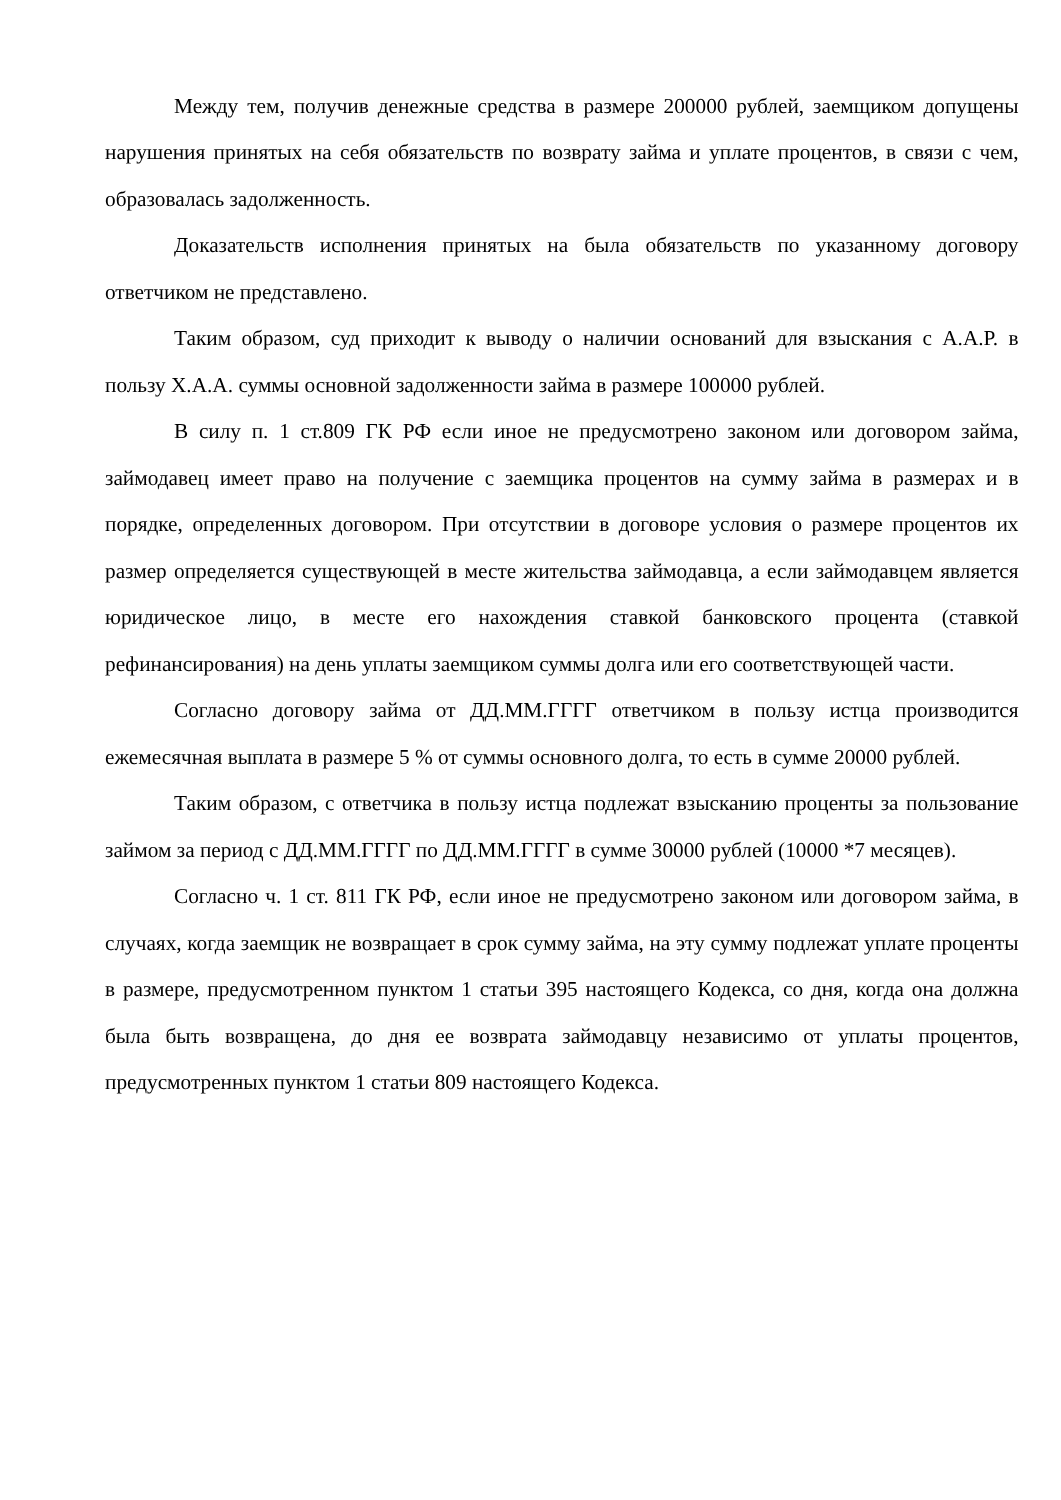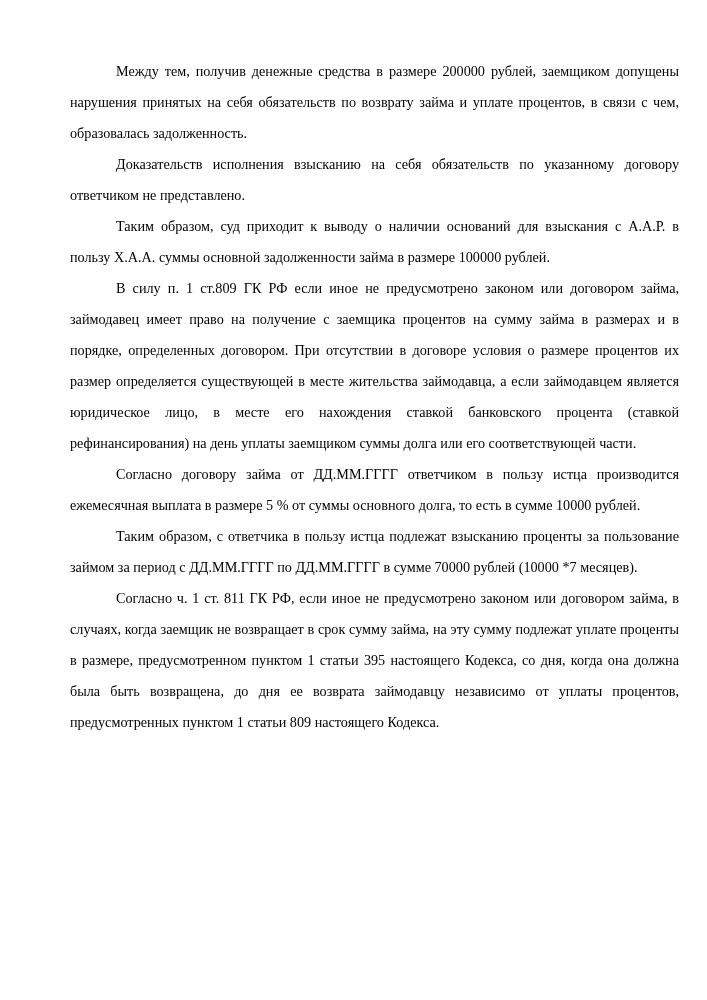--- a/index.html
+++ b/index.html
@@ -30,20 +30,20 @@
     text-align: justify;
   }
   
 </style>
 </head>
 <body>
 
 <div class="page">
   <div class="doc-body">
     <p class="para">Между тем, получив денежные средства в размере 200000 рублей, заемщиком допущены нарушения принятых на себя обязательств по возврату займа и уплате процентов, в связи с чем, образовалась задолженность.</p>
-    <p class="para">Доказательств исполнения взысканию на себя обязательств по указанному договору ответчиком не представлено.</p>
+    <p class="para">Доказательств исполнения принятых на была обязательств по указанному договору ответчиком не представлено.</p>
     <p class="para">Таким образом, суд приходит к выводу о наличии оснований для взыскания с А.А.Р. в пользу Х.А.А. суммы основной задолженности займа в размере 100000 рублей.</p>
     <p class="para">В силу п. 1 ст.809 ГК РФ если иное не предусмотрено законом или договором займа, займодавец имеет право на получение с заемщика процентов на сумму займа в размерах и в порядке, определенных договором. При отсутствии в договоре условия о размере процентов их размер определяется существующей в месте жительства займодавца, а если займодавцем является юридическое лицо, в месте его нахождения ставкой банковского процента (ставкой рефинансирования) на день уплаты заемщиком суммы долга или его соответствующей части.</p>
-    <p class="para">Согласно договору займа от ДД.ММ.ГГГГ ответчиком в пользу истца производится ежемесячная выплата в размере 5 % от суммы основного долга, то есть в сумме 10000 рублей.</p>
-    <p class="para">Таким образом, с ответчика в пользу истца подлежат взысканию проценты за пользование займом за период с ДД.ММ.ГГГГ по ДД.ММ.ГГГГ в сумме 70000 рублей (10000 *7 месяцев).</p>
+    <p class="para">Согласно договору займа от ДД.ММ.ГГГГ ответчиком в пользу истца производится ежемесячная выплата в размере 5 % от суммы основного долга, то есть в сумме 20000 рублей.</p>
+    <p class="para">Таким образом, с ответчика в пользу истца подлежат взысканию проценты за пользование займом за период с ДД.ММ.ГГГГ по ДД.ММ.ГГГГ в сумме 30000 рублей (10000 *7 месяцев).</p>
     <p class="para">Согласно ч. 1 ст. 811 ГК РФ, если иное не предусмотрено законом или договором займа, в случаях, когда заемщик не возвращает в срок сумму займа, на эту сумму подлежат уплате проценты в размере, предусмотренном пунктом 1 статьи 395 настоящего Кодекса, со дня, когда она должна была быть возвращена, до дня ее возврата займодавцу независимо от уплаты процентов, предусмотренных пунктом 1 статьи 809 настоящего Кодекса.</p>
   </div>
 </div>
 
 </body></html>

